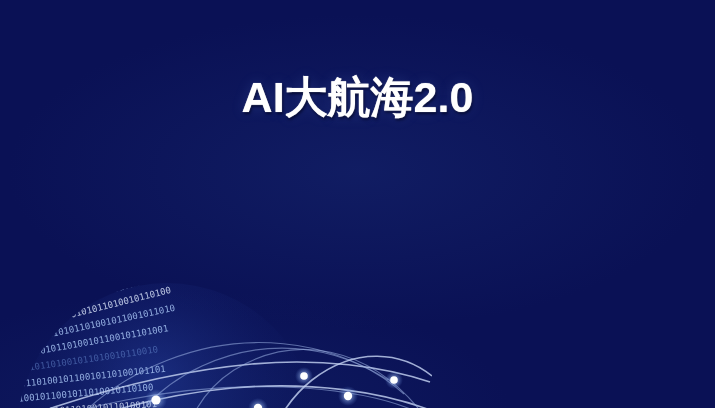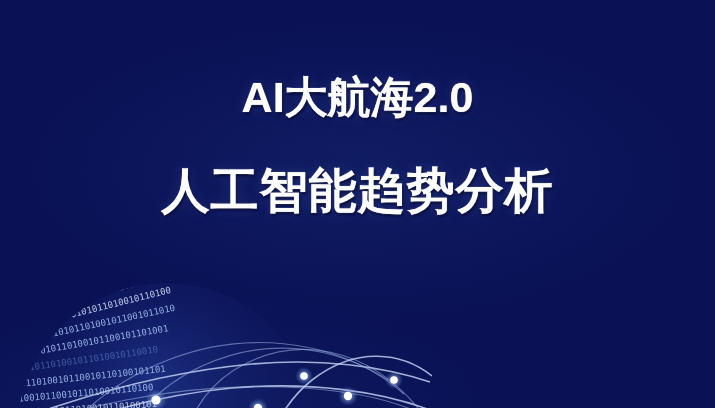--- a/index.html
+++ b/index.html
@@ -50,21 +50,21 @@
     font-weight: 700;
     line-height: 1.0;
     white-space: nowrap;
     letter-spacing: 0.5px;
     text-shadow:
       0 0 1px rgba(255,255,255,0.75),
       1px 2px 3px rgba(2,6,40,0.85),
       0 0 14px rgba(120,160,255,0.18);
   }
 
-  .hl-1 { font-size: 43px; margin-bottom: 48px; letter-spacing: 0px; }
+  .hl-1 { font-size: 43px; margin-bottom: 36px; letter-spacing: 0px; }
   .hl-2 { font-size: 48px; margin-bottom: 33px; letter-spacing: 1px; }
   .hl-3 { font-size: 54px; letter-spacing: 0px; }
 
   
   .globe-wrap {
     position: absolute;
     left: -48px;
     bottom: -150px;
     width: 480px;
     height: 310px;
@@ -191,16 +191,15 @@
         <circle cx="442" cy="132" r="3.8" class="node"></circle>
 
         <circle cx="188" cy="246" r="9" fill="url(#nodeGlow)"></circle>
         <circle cx="188" cy="246" r="3.6" class="node"></circle>
       </g>
     </svg>
   </div>
 
   <div class="headline">
     <div class="hl-line hl-1">AI大航海2.0</div>
-    <div class="hl-line hl-2">人工智能趋势分析</div>
   </div>
 
 </div>
 
 </body></html>

